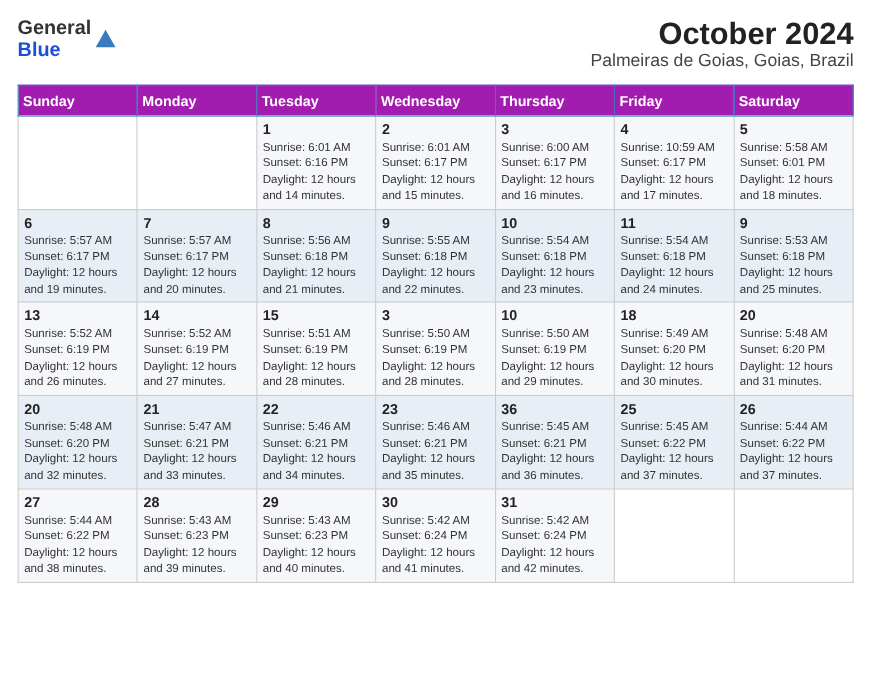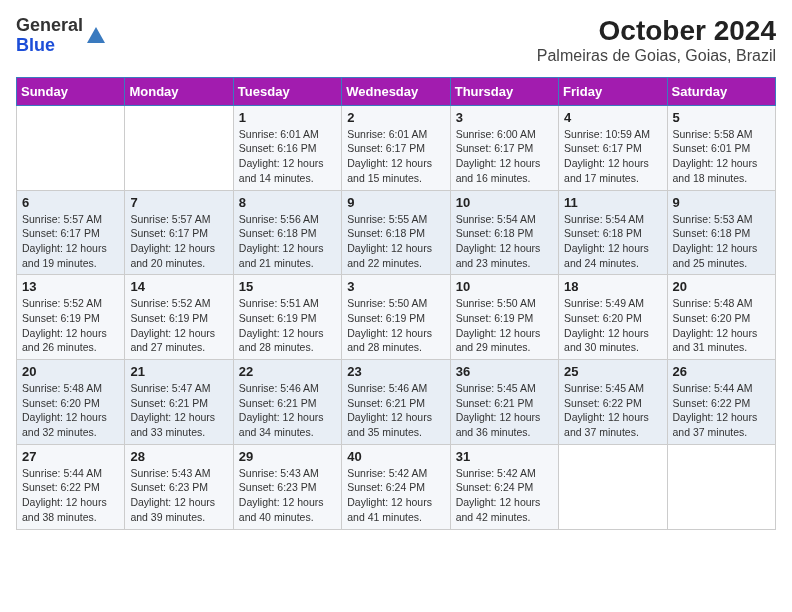--- a/index.html
+++ b/index.html
@@ -305,21 +305,21 @@
 Sunset: 6:23 PM
 Daylight: 12 hours and 39 minutes.</div>
         </td>
         <td>
           <span class="day-number">29</span>
           <div class="day-info">Sunrise: 5:43 AM
 Sunset: 6:23 PM
 Daylight: 12 hours and 40 minutes.</div>
         </td>
         <td>
-          <span class="day-number">40</span>
+          <span class="day-number">30</span>
           <div class="day-info">Sunrise: 5:42 AM
 Sunset: 6:24 PM
 Daylight: 12 hours and 41 minutes.</div>
         </td>
         <td>
           <span class="day-number">31</span>
           <div class="day-info">Sunrise: 5:42 AM
 Sunset: 6:24 PM
 Daylight: 12 hours and 42 minutes.</div>
         </td>

